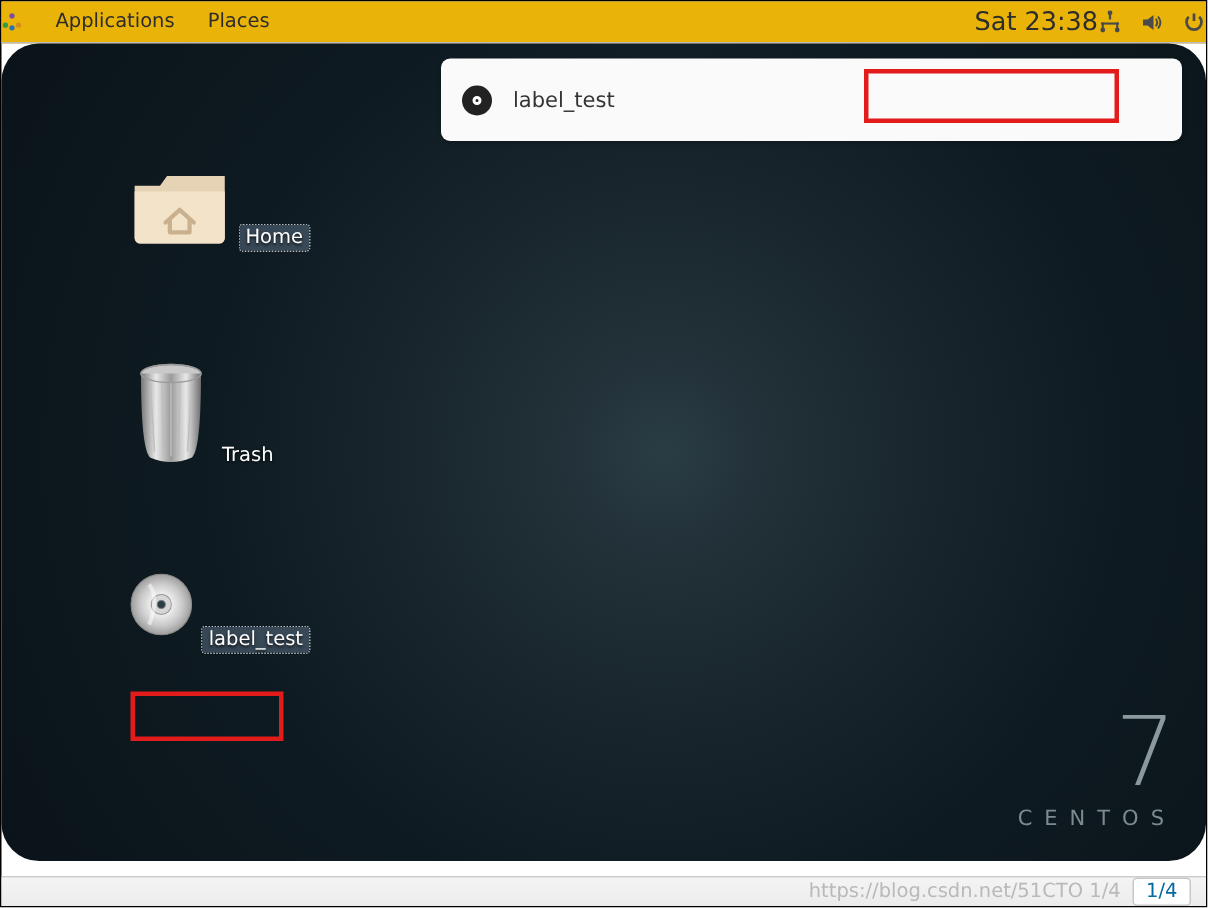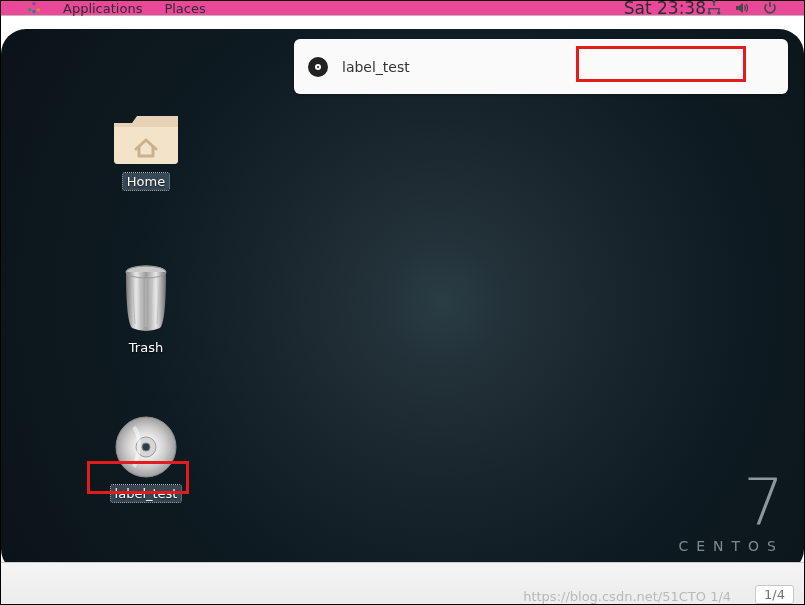--- a/index.html
+++ b/index.html
@@ -1,40 +1,40 @@
 <!DOCTYPE html>
 <html><head>
 <meta charset="utf-8">
 <style>
   * { box-sizing: border-box; margin: 0; padding: 0; }
   html, body { width: 805px; height: 605px; font-family: "DejaVu Sans", "Cantarell", sans-serif; overflow: hidden; }
   .screen { width: 805px; height: 605px; border: 1px solid #000; background: #fff; position: relative; }
   
   .topbar {
-    height: 15px; background: #ec4899; display: flex; align-items: center;
-    padding: 0 26px; font-size: 13px; color: #2d2d2d;
+    height: 28px; background: #eab308; display: flex; align-items: center;
+    padding: 0 0; font-size: 13px; color: #2d2d2d;
     border-bottom: 1px solid #bbb;
   }
   .topbar .menus { display: flex; align-items: center; gap: 22px; }
   .topbar .app-icon { width:14px; height:14px; display:inline-block; }
   .topbar .spacer { flex: 1; }
   .topbar .tray { display:flex; align-items:center; gap: 12px; color:#4a4a4a; }
   .tray svg { display:block; }
   .menu-item { cursor: default; }
   .clock { font-size: 17px; color:#2d2d2d; margin-right: 0; }
   
   .desktop {
     position: absolute; top: 28px; left: 0; right: 0; bottom: 30px;
     background: radial-gradient(circle at 55% 50%, #2a3d44 0%, #223038 14%, #18252c 35%, #0e1a21 60%, #0b131a 100%);
     overflow: hidden;
     border-radius: 25px;
   }
   .icons-col { position: absolute; left: 85px; top: 80px; width: 120px; }
   .icon-wrap {
-    display: flex; flex-direction: column; align-items: center;
+    display: flex; align-items: flex-end;
     gap: 6px; margin-bottom: 72px;
   }
   .icon-label {
     color: #fff; font-size: 13px; text-shadow: 0 1px 2px rgba(0,0,0,.8);
   }
   .icon-label.selected { background: rgba(90,110,130,.55); padding: 1px 4px; border-radius: 2px; outline: 1px dotted rgba(255,255,255,.7); }
   .folder-svg { width: 72px; height: 58px; }
   .trash-svg { width: 56px; height: 72px; }
   .cd-svg { width: 64px; height: 64px; }
   
@@ -49,28 +49,28 @@
   
   .hl { position: absolute; border: 3px solid #e21b1b; pointer-events: none; }
   .hl1 { top: 7px; left: 282px; width: 170px; height: 36px; }
   .hl2 { left: 86px; top: 432px; width: 102px; height: 33px; }
   
   .brand { position: absolute; right: 20px; bottom: 20px; text-align: right; color: #75858a; }
   .brand .seven { font-size: 64px; font-weight: 200; color:#8b989c; line-height: 1; }
   .brand .centos { font-size: 14px; letter-spacing: 8px; color:#7c8b8f; margin-top: 4px; text-align: center; }
   
   .footer {
-    position:absolute; bottom: 0; left:0; right:0; height: 42px;
+    position:absolute; bottom: 0; left:0; right:0; height: 20px;
     background: linear-gradient(#f4f4f4,#ececec);
     border-top: 1px solid #ccc;
-    display:flex; align-items:flex-end; justify-content:flex-end; padding: 0 10px;
+    display:flex; align-items:center; justify-content:flex-end; padding: 0 10px;
     font-size: 13px; color: #b9b9b9;
   }
   .footer .pg {
-    border: 1px solid #c8c8c8; border-radius: 3px; padding: 1px 8px; margin-left: 24px; color:#737373; background:#fff;
+    border: 1px solid #c8c8c8; border-radius: 3px; padding: 1px 8px; margin-left: 8px; color:#0369a1; background:#fff;
   }
 </style>
 </head>
 <body>
 
 <div class="screen">
 
   <div class="topbar">
     <div class="menus">
       <span class="app-icon">

